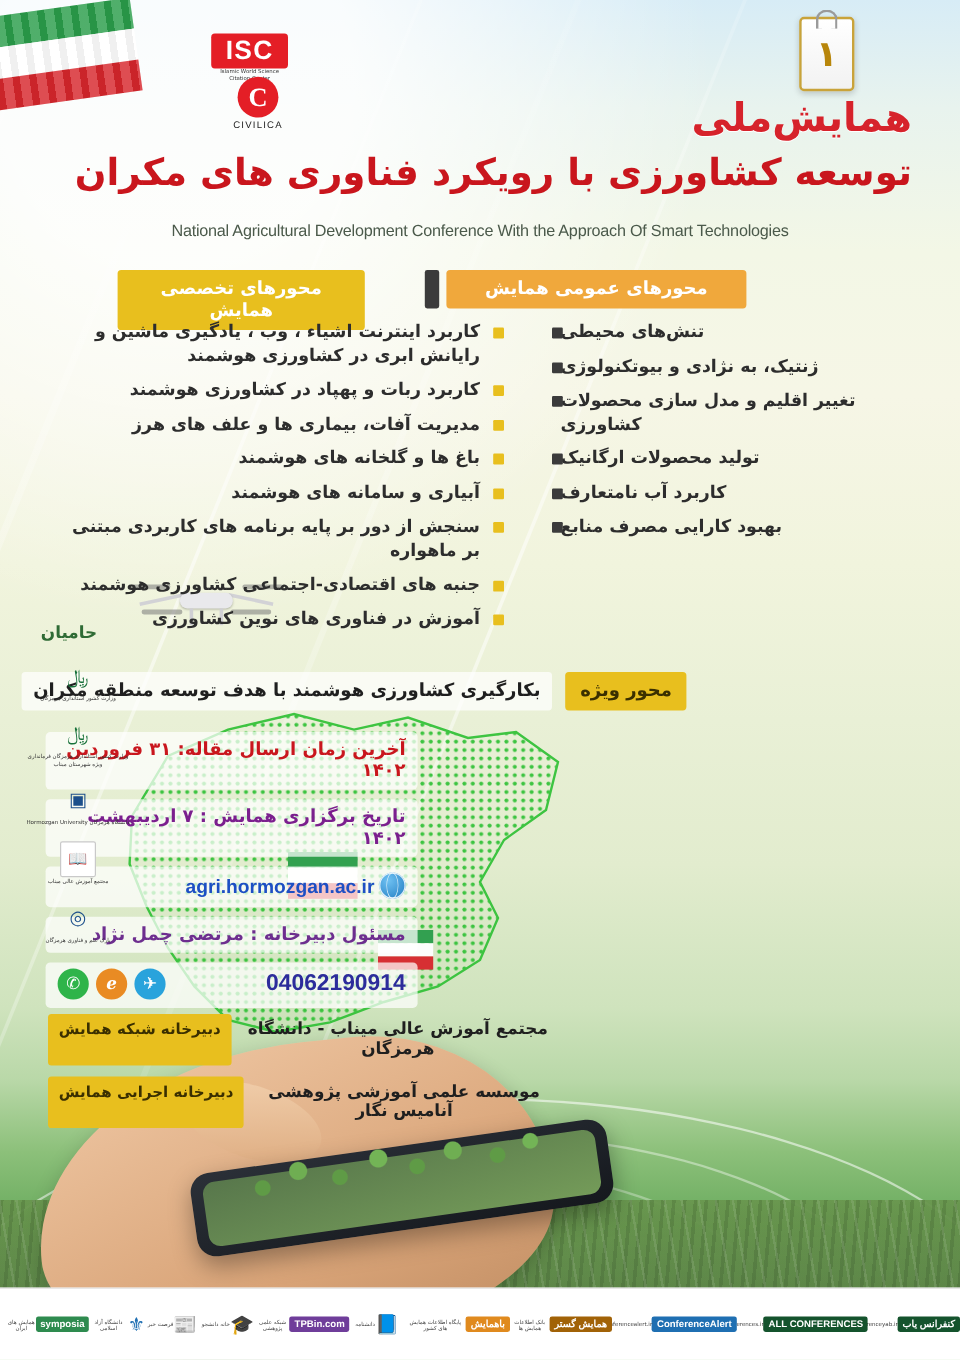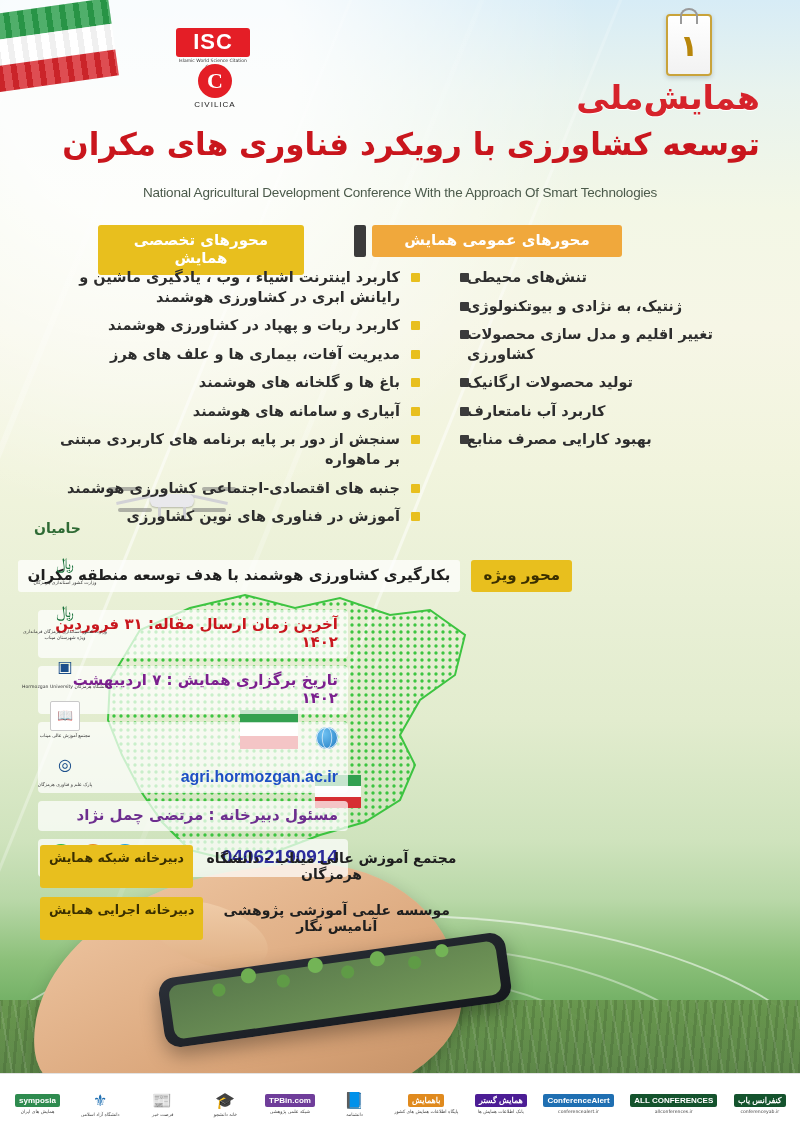--- a/index.html
+++ b/index.html
@@ -103,21 +103,21 @@
   .flag-tl .band { height:33.33%; }
   .flag-tl .g { background:#2a9d4a; }
   .flag-tl .w { background:#fff; }
   .flag-tl .r { background:#d7262c; }
   .flag-tl:after{
     content:""; position:absolute; inset:0;
     background:repeating-linear-gradient(90deg, rgba(0,0,0,.06) 0 6px, rgba(255,255,255,.18) 6px 14px);
   }
 
   
-  .isc { position:absolute; left:176px; top:28px; width:74px; }
+  .isc { position:absolute; left:176px; top:28px; width:64px; }
   .isc .bar {
     background:#e41e26; color:#fff; font-weight:bold; font-size:22px;
     text-align:center; letter-spacing:1px; border-radius:3px; padding:1px 0 2px;
     font-family:"Liberation Sans", sans-serif;
   }
   .isc .sub { font-size:4.5px; text-align:center; color:#333; line-height:1.25; margin-top:1px; }
   .civ { position:absolute; left:176px; top:64px; width:78px; text-align:center; }
   .civ .mark {
     width:34px; height:34px; margin:0 auto; border-radius:50%;
     background:#e41e26; color:#fff; font-weight:bold; font-size:22px; line-height:34px;
@@ -196,21 +196,21 @@
   }
 
   
   .info { position:absolute; right:452px; top:610px; width:310px; direction:rtl; }
   .info .row {
     background:rgba(255,255,255,.72); border-radius:4px; margin-bottom:8px;
     padding:5px 10px 7px; text-align:right; color:#1b1b1b; font-weight:bold; font-size:15px;
   }
   .info .row.deadline { color:#c9161d; }
   .info .row.date { color:#7b1f8e; }
-  .info .web { display:flex; align-items:flex-start; gap:19px; justify-content:flex-start;flex-direction:column; }
+  .info .web { display:flex; align-items:flex-end; gap:4px; justify-content:flex-start; }
   .info .web .url { color:#1d4fc4; font-size:16px; font-family:"Liberation Sans", sans-serif; direction:ltr; }
   .globe {
     width:22px; height:22px; border-radius:50%;
     background:radial-gradient(circle at 35% 30%, #6fc1f2, #1f7ac0);
     position:relative; flex:0 0 auto;
   }
   .globe:before, .globe:after {
     content:""; position:absolute; inset:0; border:1px solid rgba(255,255,255,.85); border-radius:50%;
   }
   .globe:after { transform:scaleX(.45); }
@@ -269,29 +269,29 @@
   .drone .leg { position:absolute; top:29px; width:3px; height:14px; background:#cfcfd3; }
   .drone .leg.l { left:46px; } .drone .leg.r { right:46px; }
 
   
   .strip {
     position:absolute; left:0; right:0; bottom:0; height:60px; background:#fff;
     display:flex; align-items:center; justify-content:space-around; padding:0 6px;
     border-top:1px solid #e3e3e3;
   }
   .strip .lg {
-    display:flex; flex-direction:column; align-items:center; justify-content:center;
+    display:flex; flex-direction:row; align-items:center; justify-content:center;
     min-width:46px;
   }
   .strip .lg .bx {
     font-size:8px; font-weight:bold; color:#fff; background:#14532d; padding:2px 4px; border-radius:2px;
     white-space:nowrap; font-family:"Liberation Sans", sans-serif;
   }
   .strip .lg .bx.blue { background:#1f6fb2; }
-  .strip .lg .bx.teal { background:#4c1d95; }
+  .strip .lg .bx.teal { background:#a16207; }
   .strip .lg .bx.green { background:#2e8b4f; }
   .strip .lg .bx.violet{ background:#6f3d9a; }
   .strip .lg .bx.orange{ background:#e08a1e; }
   .strip .lg .cap { font-size:4.6px; color:#444; margin-top:2px; text-align:center; direction:rtl; }
   .strip .lg .sym { font-size:16px; color:#1f6fb2; }
 </style>
 </head>
 <body>
 
 <div class="poster">

